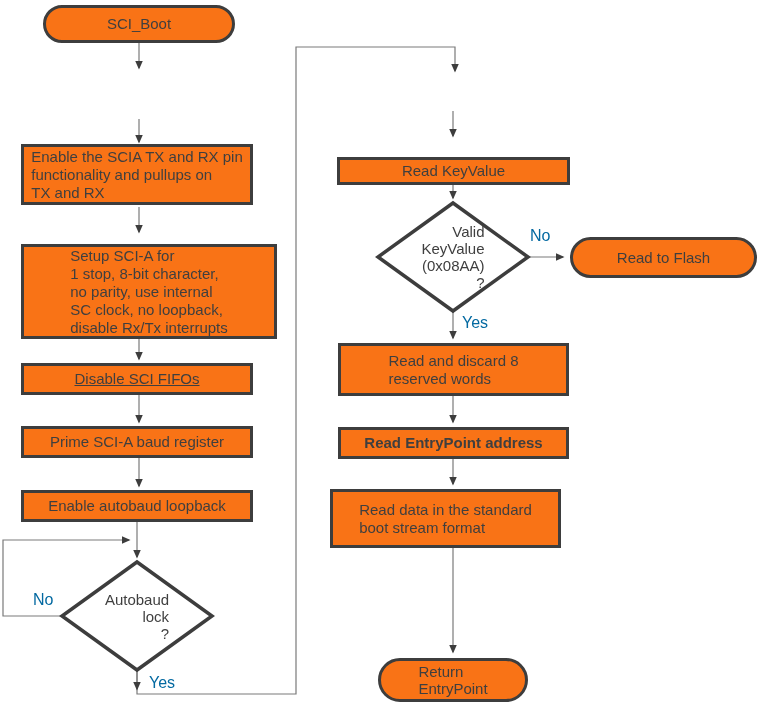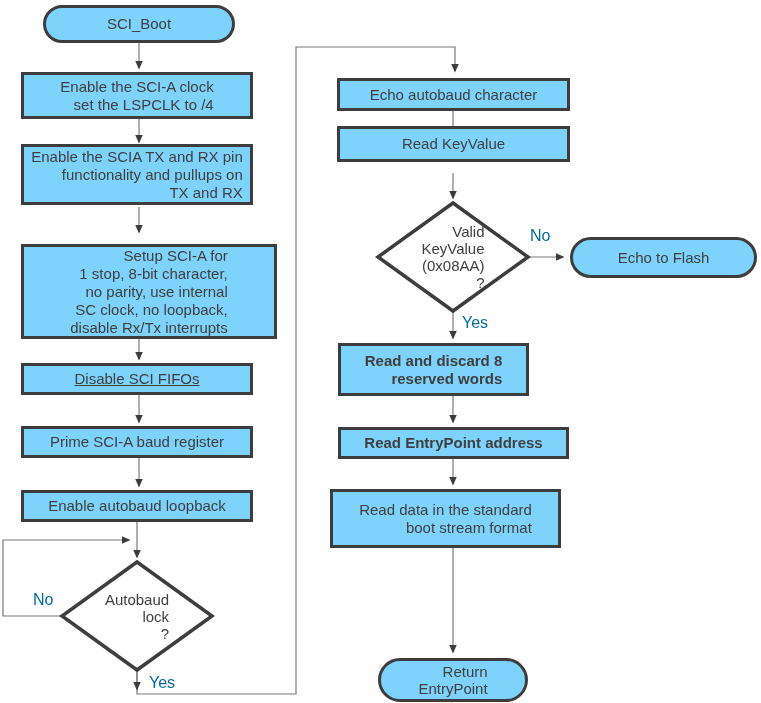--- a/index.html
+++ b/index.html
@@ -29,26 +29,26 @@
   }
   .diamond {
     fill: #ffffff;
     stroke: #3d3d3d;
     stroke-width: 3.5;
     stroke-linejoin: miter;
   }
   .node {
     position: absolute;
     box-sizing: border-box;
-    background: #7dd3fc;
+    background: #f97316;
     border: 3px solid #3d3d3d;
     color: #3f3f3f;
     font-size: 15px;
     line-height: 18px;
-    text-align: right;
+    text-align: left;
     display: flex;
     align-items: center;
     justify-content: center;
     white-space: pre-line;
   }
   .terminator {
     border-radius: 22px;
   }
   .diamond-label {
     position: absolute;
@@ -99,22 +99,20 @@
     <line class="edge" x1="453" y1="396" x2="453" y2="422" marker-end="url(#arrow)"></line>
     <line class="edge" x1="453" y1="459" x2="453" y2="484" marker-end="url(#arrow)"></line>
     <line class="edge" x1="453" y1="548" x2="453" y2="652" marker-end="url(#arrow)"></line>
 
     <polygon class="diamond" points="137,562 212,616 137,670 62,616"></polygon>
     <polygon class="diamond" points="453,203 528,257 453,311 378,257"></polygon>
   </svg>
 
   <div class="node terminator" style="left:43px; top:5px; width:192px; height:38px; border-radius:19px;">SCI_Boot</div>
 
-  <div class="node" style="left:21px; top:72px; width:232px; height:47px;">Enable the SCI-A clock
-set the LSPCLK to /4</div>
 
   <div class="node" style="left:21px; top:144px; width:232px; height:61px;">Enable the SCIA TX and RX pin
 functionality and pullups on
 TX and RX</div>
 
   <div class="node" style="left:21px; top:244px; width:256px; height:95px;">Setup SCI-A for
 1 stop, 8-bit character,
 no parity, use internal
 SC clock, no loopback,
 disable Rx/Tx interrupts</div>
@@ -122,32 +120,31 @@
   <div class="node" style="left:21px; top:363px; width:232px; height:32px;text-decoration:underline;">Disable SCI FIFOs</div>
 
   <div class="node" style="left:21px; top:426px; width:232px; height:32px;">Prime SCI-A baud register</div>
 
   <div class="node" style="left:21px; top:490px; width:232px; height:32px;">Enable autobaud loopback</div>
 
   <div class="diamond-label" style="left:77px; top:588px; width:120px; height:56px;">Autobaud
 lock
 ?</div>
 
-  <div class="node" style="left:337px; top:78px; width:233px; height:33px;">Echo autobaud character</div>
 
-  <div class="node" style="left:337px; top:126px; width:233px; height:36px;">Read KeyValue</div>
+  <div class="node" style="left:337px; top:157px; width:233px; height:28px;">Read KeyValue</div>
 
   <div class="diamond-label" style="left:393px; top:222px; width:120px; height:70px;">Valid
 KeyValue
 (0x08AA)
 ?</div>
 
-  <div class="node terminator" style="left:570px; top:237px; width:187px; height:41px; border-radius:21px;">Echo to Flash</div>
+  <div class="node terminator" style="left:570px; top:237px; width:187px; height:41px; border-radius:21px;">Read to Flash</div>
 
-  <div class="node" style="left:338px; top:343px; width:191px; height:53px;font-weight:bold;">Read and discard 8
+  <div class="node" style="left:338px; top:343px; width:231px; height:53px;">Read and discard 8
 reserved words</div>
 
   <div class="node" style="left:338px; top:427px; width:231px; height:32px;font-weight:bold;">Read EntryPoint address</div>
 
   <div class="node" style="left:330px; top:489px; width:231px; height:59px;">Read data in the standard
 boot stream format</div>
 
   <div class="node terminator" style="left:378px; top:658px; width:150px; height:44px; border-radius:22px; line-height:17px;">Return
 EntryPoint</div>
 

